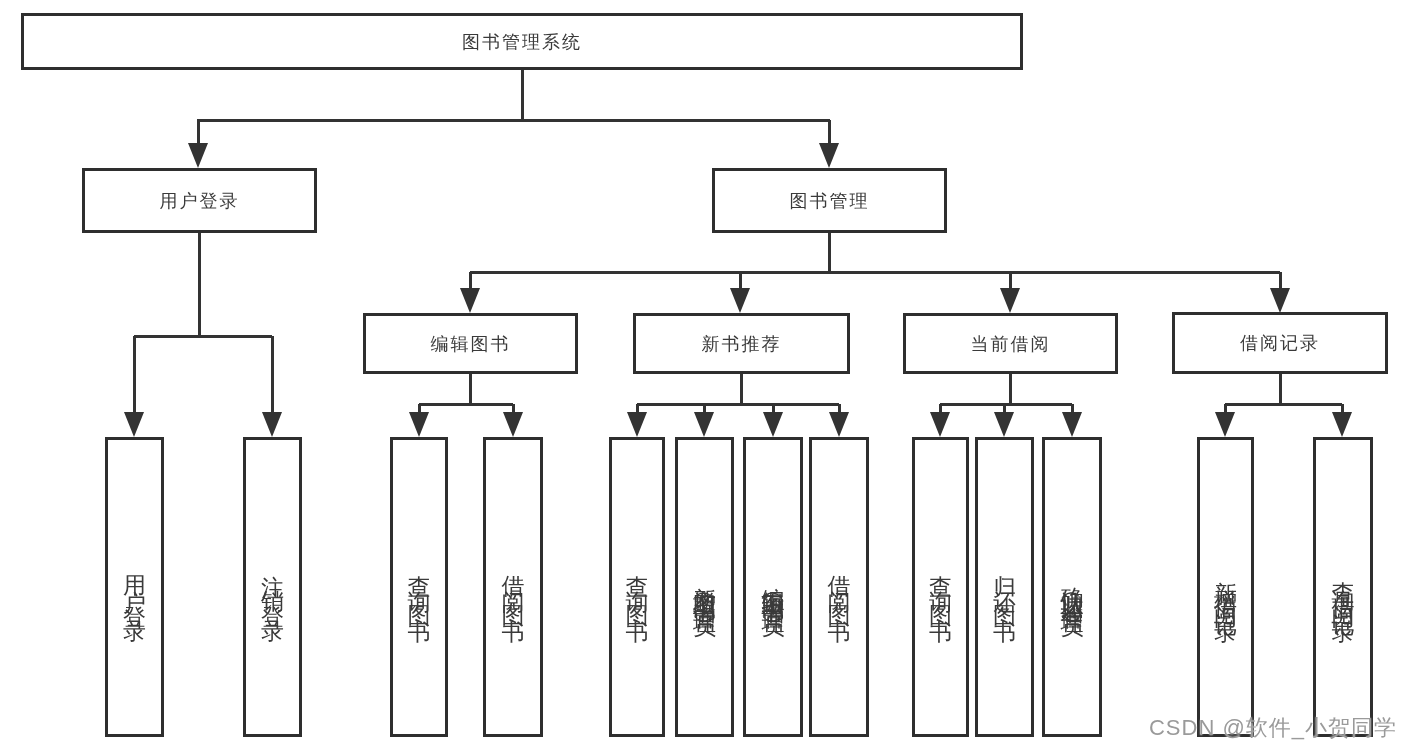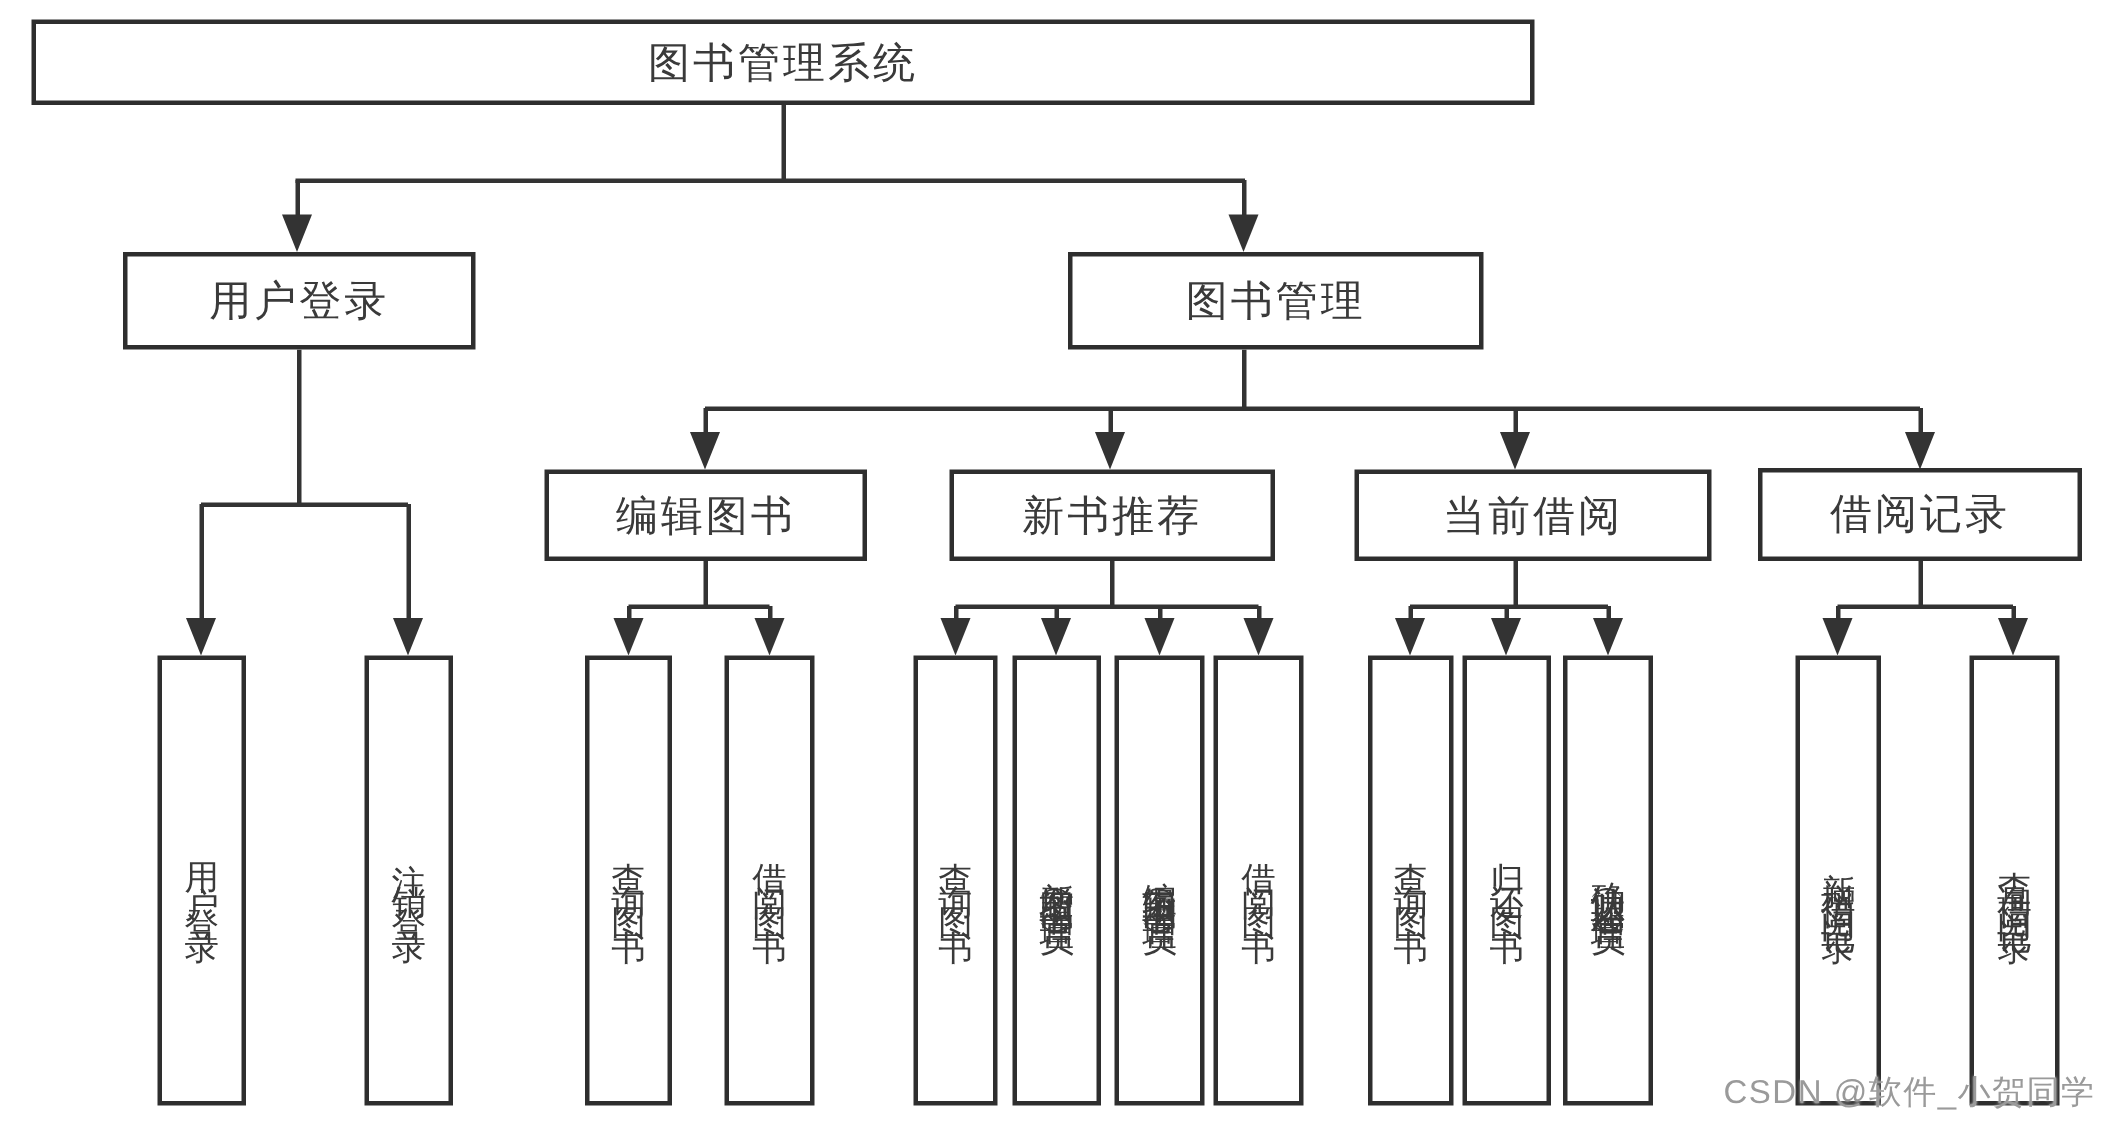--- a/index.html
+++ b/index.html
@@ -20,21 +20,21 @@
     box-sizing: border-box;
     background: var(--fill, #ffffff);
     border: 3px solid var(--border, #2e2e2e);
     display: flex;
     align-items: center;
     justify-content: center;
     z-index: 2;
   }
   .node .label {
     color: var(--text, #3a3a3a);
-    font-size: 28px;
+    font-size: 18px;
     letter-spacing: 2px;
     white-space: nowrap;
     text-align: center;
   }
   .node.vertical .label {
     writing-mode: vertical-rl;
     text-orientation: mixed;
     font-size: 23px;
     letter-spacing: 4px;
     white-space: normal;
@@ -125,30 +125,30 @@
       <div class="arrowhead" style="left: 1215px; top: 412px;"></div>
       <div class="arrowhead" style="left: 1332px; top: 412px;"></div>
     </div>
   <div id="node-layer">
       <div class="node" style="left: 21px; top: 13px; width: 1002px; height: 57px;">
         <span class="label">图书管理系统</span>
       </div>
       <div class="node" style="left: 82px; top: 168px; width: 235px; height: 65px;">
         <span class="label">用户登录</span>
       </div>
-      <div class="node" style="left: 712px; top: 168px; width: 277px; height: 65px; justify-content: center;">
+      <div class="node" style="left: 712px; top: 168px; width: 235px; height: 65px; justify-content: center;">
         <span class="label">图书管理</span>
       </div>
       <div class="node" style="left: 363px; top: 313px; width: 215px; height: 61px;">
         <span class="label">编辑图书</span>
       </div>
       <div class="node" style="left: 633px; top: 313px; width: 217px; height: 61px;">
         <span class="label">新书推荐</span>
       </div>
-      <div class="node" style="left: 903px; top: 313px; width: 238px; height: 61px;">
+      <div class="node" style="left: 903px; top: 313px; width: 215px; height: 61px;">
         <span class="label">当前借阅</span>
       </div>
       <div class="node" style="left: 1172px; top: 312px; width: 216px; height: 62px;">
         <span class="label">借阅记录</span>
       </div>
       <div class="node vertical" style="left: 105px; top: 437px; width: 59px; height: 300px;">
         <span class="label loose">用户登录</span>
       </div>
       <div class="node vertical" style="left: 243px; top: 437px; width: 59px; height: 300px;">
         <span class="label loose">注销登录</span>

